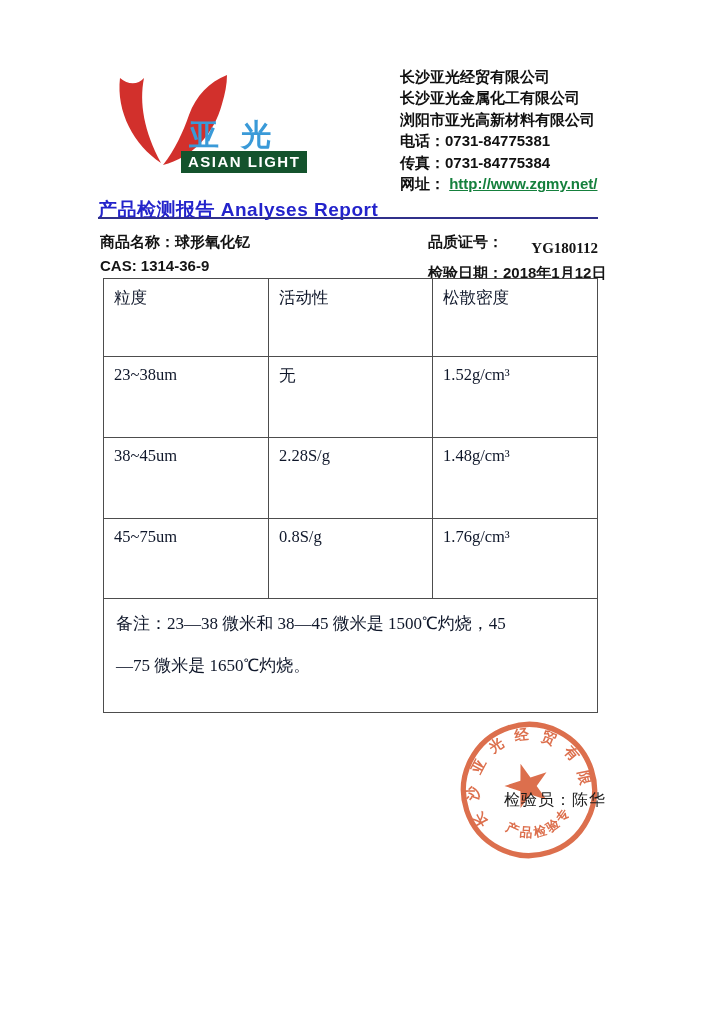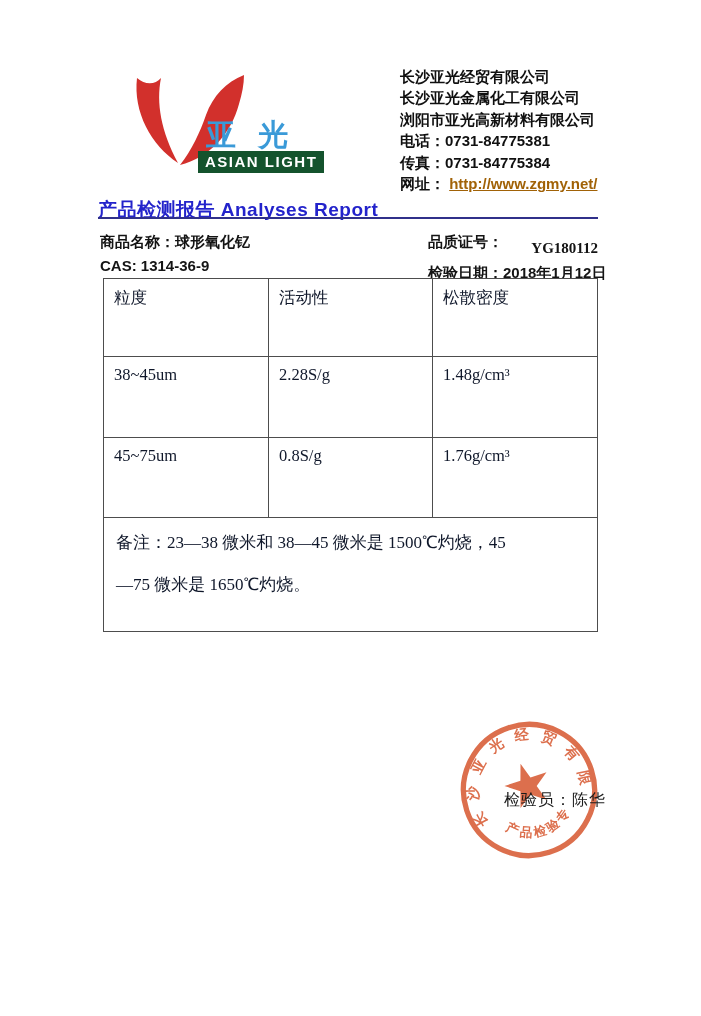--- a/index.html
+++ b/index.html
@@ -3,39 +3,39 @@
 <meta charset="utf-8">
 <style>
   html,body { margin:0; padding:0; background:#e8e8e8; }
   .page {
     position:relative; width:701px; height:1016px; margin:0 auto;
     background:#ffffff; overflow:hidden;
     font-family:"Liberation Sans", sans-serif; color:#141414;
   }
 
   
-  .logo { position:absolute; left:130px; top:73px; width:200px; height:102px; }
+  .logo { position:absolute; left:113px; top:73px; width:200px; height:102px; }
   .logo-v { position:absolute; left:0; top:0; }
   .logo-cn {
     position:absolute; left:76px; top:42px; white-space:nowrap;
     font-size:30px; font-weight:700; letter-spacing:7px; color:#3a9ad8;
   }
   .logo-en {
     position:absolute; left:68px; top:78px; white-space:nowrap;
     background:#14532d; color:#ffffff; font-size:15px; font-weight:700;
     letter-spacing:1.5px; padding:2px 7px 3px 7px;
   }
 
   
   .company {
     position:absolute; left:400px; top:66px; width:280px;
     font-size:15px; font-weight:700; line-height:21.4px; color:#101010;
     white-space:nowrap;
   }
-  .weblink { color:#a16207; text-decoration:underline; cursor:pointer; }
+  .weblink { color:#15803d; text-decoration:underline; cursor:pointer; }
 
   
   .title {
     position:absolute; left:98px; top:197px; width:501px; text-align:left;
     font-size:19px; font-weight:700; color:#2323cb; letter-spacing:0.5px;
     white-space:nowrap;
   }
   .title-rule { position:absolute; left:98px; top:217px; width:500px; height:2px; background:#30308a; }
 
   
@@ -120,20 +120,25 @@
         <col style="width:164px">
         <col style="width:165px">
       </colgroup>
     <tbody>
         <tr style="height:78px">
       <td>粒度</td>
       <td>活动性</td>
       <td>松散密度</td>
     </tr>
     <tr style="height:81px">
+      <td>23~38um</td>
+      <td>无</td>
+      <td>1.52g/cm³</td>
+    </tr>
+    <tr style="height:81px">
       <td>38~45um</td>
       <td>2.28S/g</td>
       <td>1.48g/cm³</td>
     </tr>
     <tr style="height:80px">
       <td>45~75um</td>
       <td>0.8S/g</td>
       <td>1.76g/cm³</td>
     </tr>
     <tr style="height:114px">

